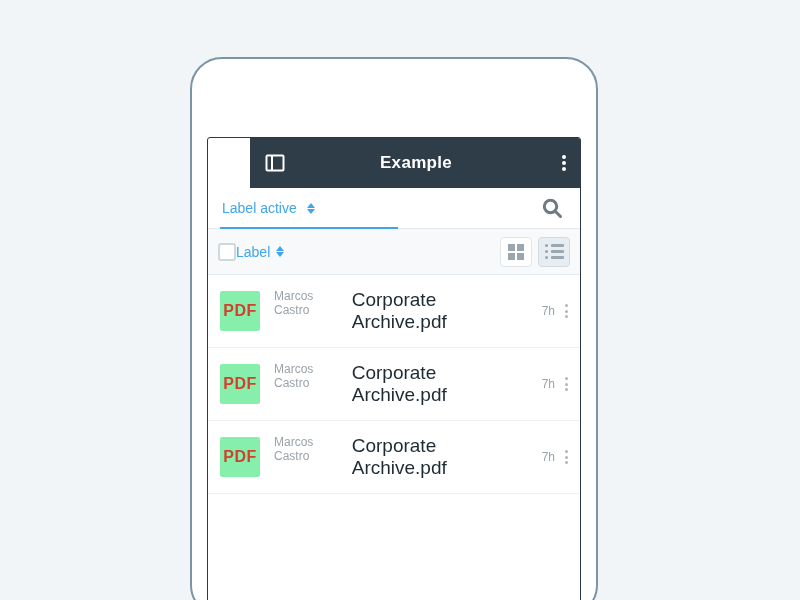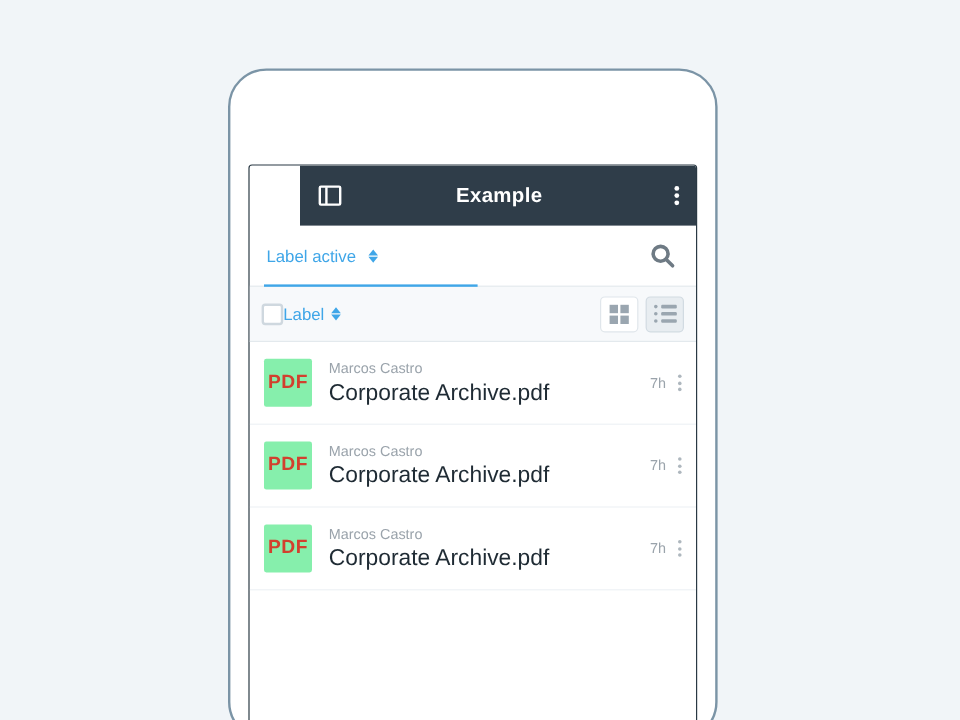--- a/index.html
+++ b/index.html
@@ -62,21 +62,21 @@
     width: 4px; height: 16px; cursor: pointer;
   }
   .dots-icon span {
     width: 4px; height: 4px; border-radius: 50%; background: #fff;
   }
   .dots-icon.grey span { background: #aeb7be; }
   .dots-icon.grey { height: 14px; width: 3px; }
   .dots-icon.grey span { width: 3px; height: 3px; }
   
   .filterbar {
-    height: 51px;
+    height: 41px;
     display: flex; align-items: center;
     padding: 0 14px;
     gap: 0;
     border-bottom: 1px solid #e3e9ed;
     position: relative;
   }
   .filter-pill {
     display: inline-flex; align-items: center;
     gap: 10px;
     color: #3fa6e8;
@@ -164,21 +164,21 @@
   .file-icon {
     width: 40px; height: 40px;
     background: #86efac;
     border-radius: 2px;
     display: inline-flex; align-items: center; justify-content: center;
     font-size: 16px;
     font-weight: 700;
     color: #d2402e;
     letter-spacing: 0.5px;
   }
-  .file-text { flex: 1; display: flex; flex-direction: column; gap: 3px; }
+  .file-text { flex: 1; display: flex; flex-direction: row; gap: 3px; }
   .file-author { font-size: 12px; color: #9aa3ab; }
   .file-name { font-size: 19px; color: #1f2b34; }
   .file-meta {
     display: flex; align-items: center; gap: 10px;
     color: #9aa3ab; font-size: 12px;
   }
 </style>
 </head>
 <body>
 

